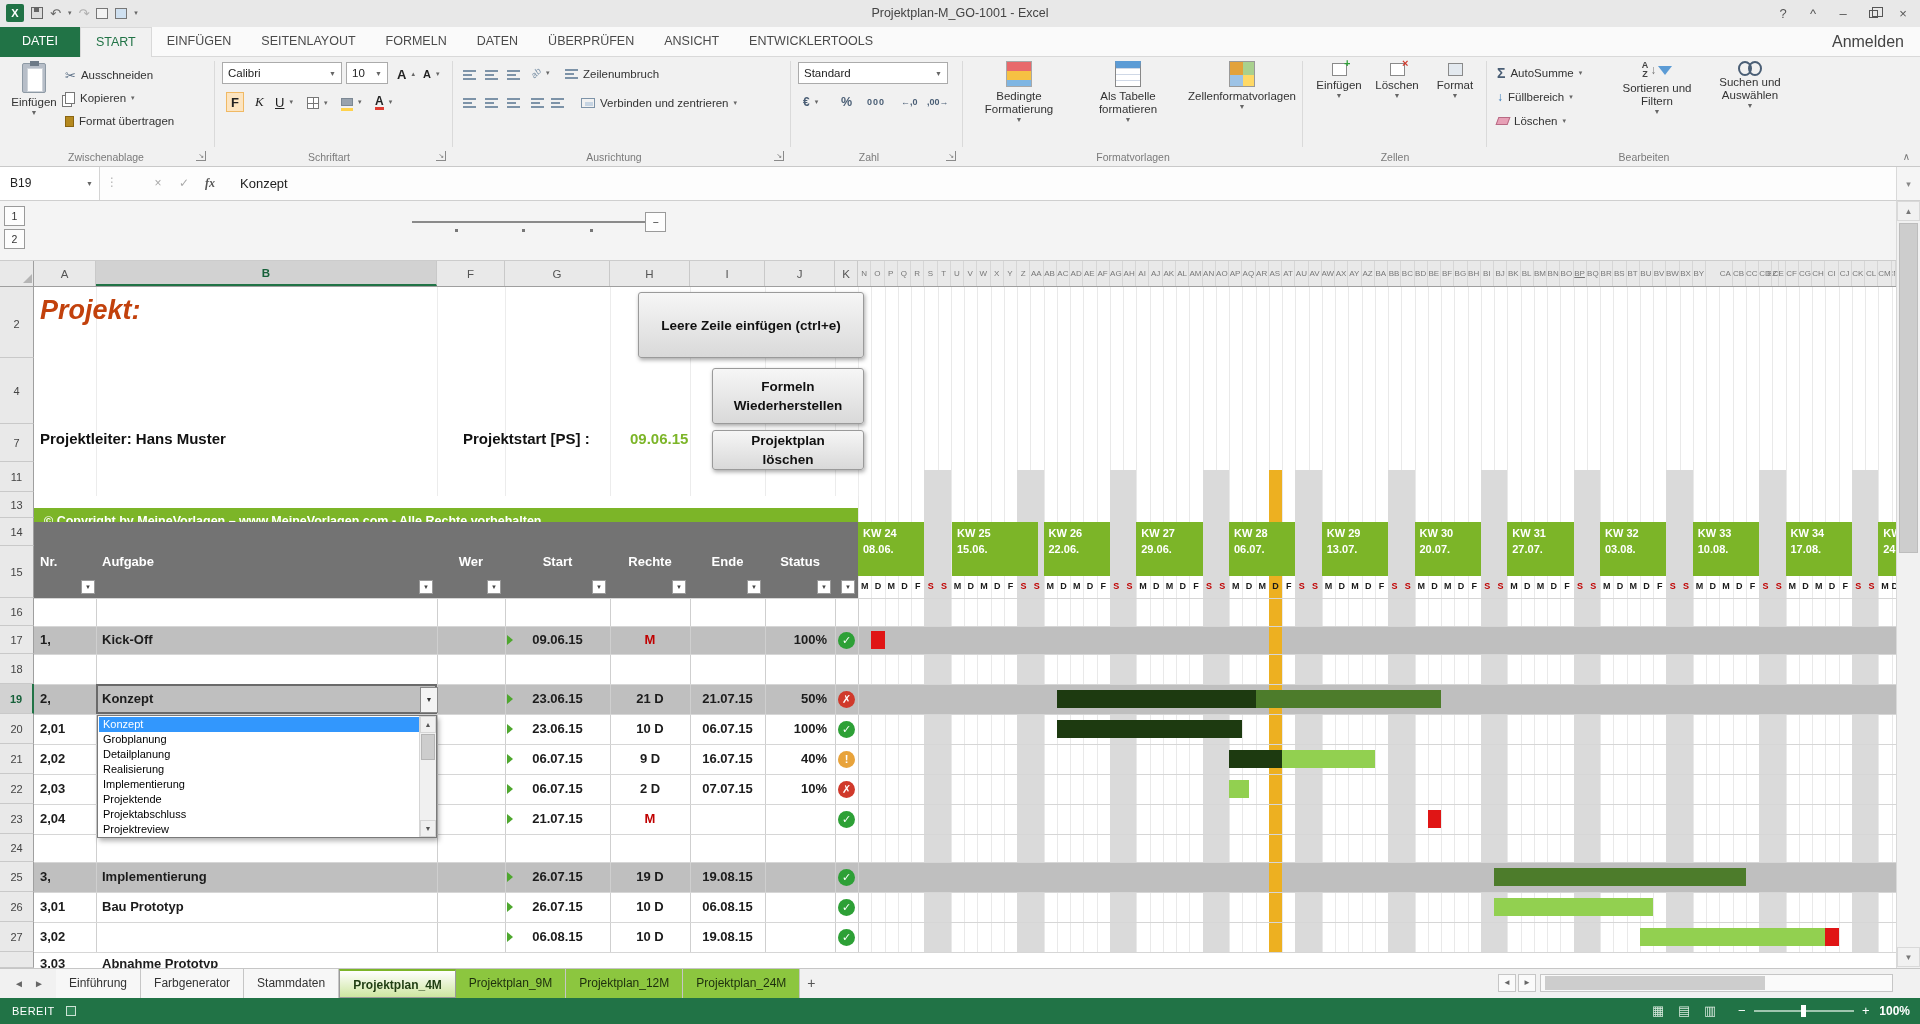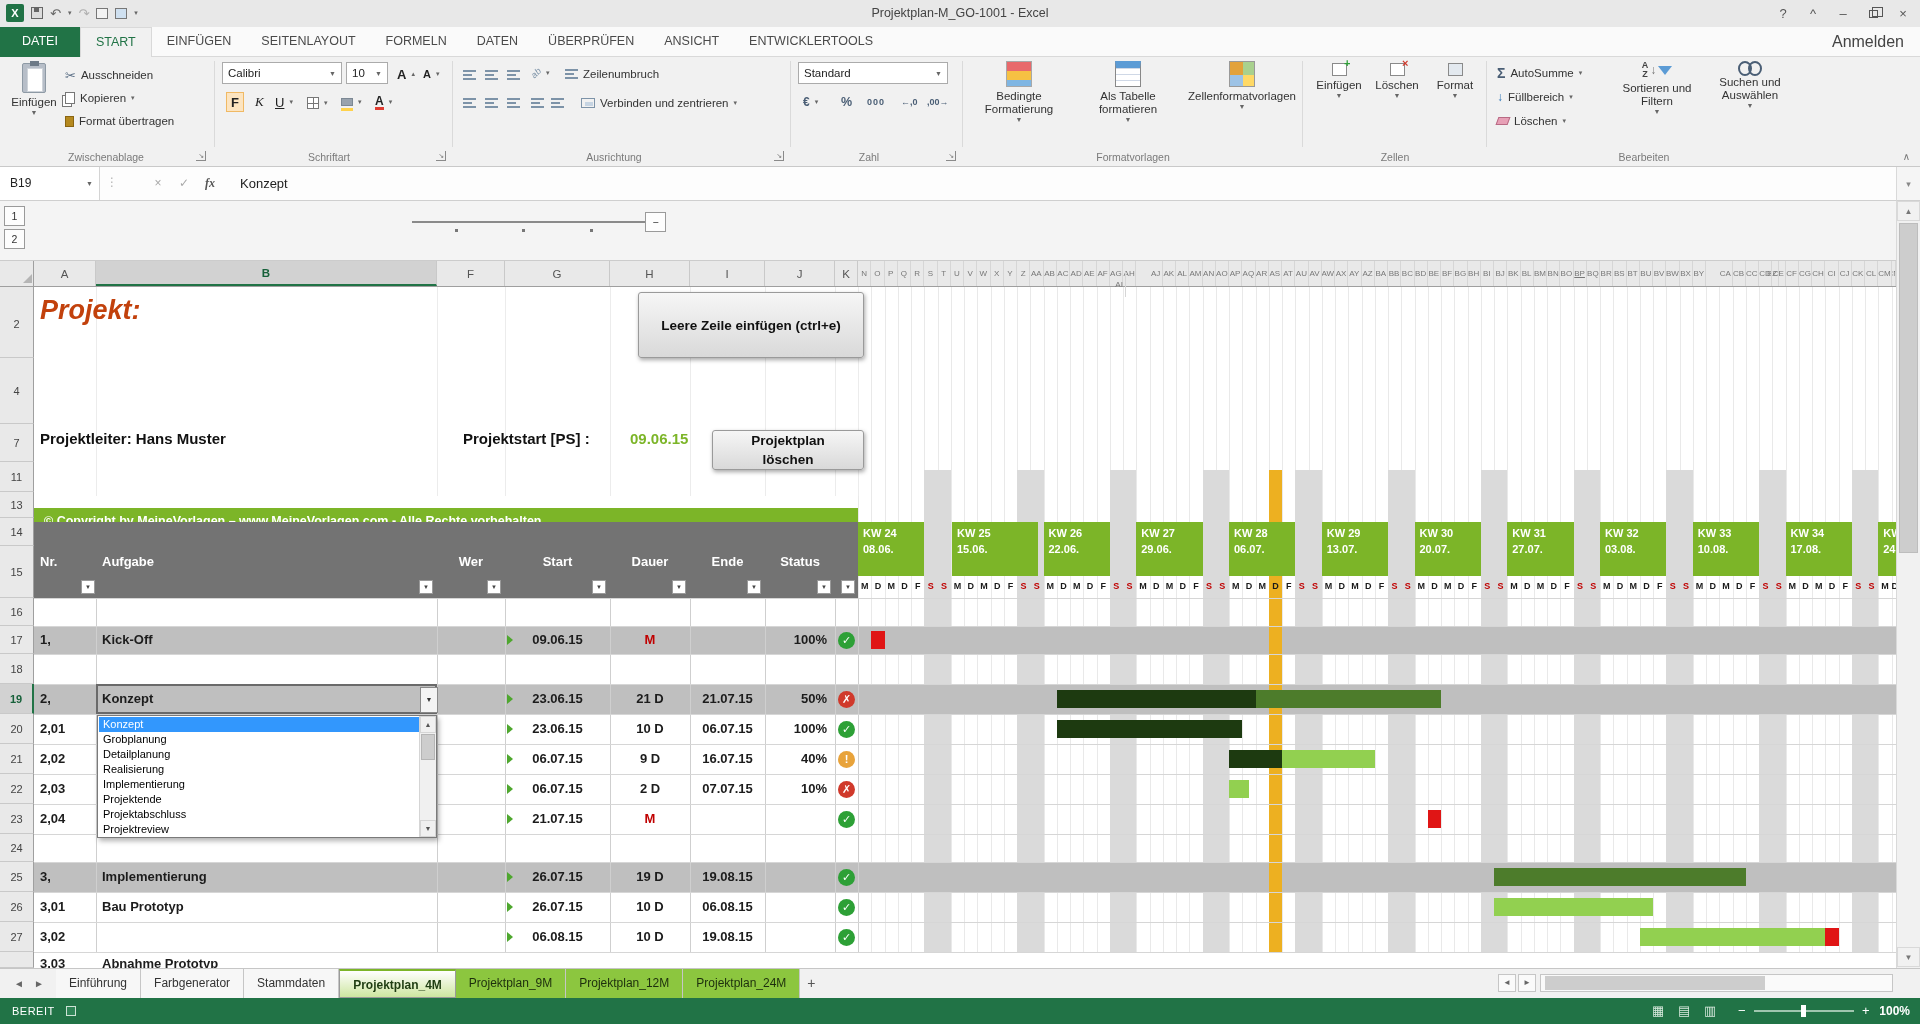--- a/index.html
+++ b/index.html
@@ -419,28 +419,29 @@
     <div class="fb-btn fb-fx" style="left:198px">fx</div>
     <div id="fcontent">Konzept</div>
   </div>
   <div id="fexpand">▾</div>
 
   <div id="cell-projekt" style="color: #c2410c; font-style: italic;">Projekt:</div>
   <div id="cell-leader">Projektleiter: Hans Muster</div>
   <div id="cell-startlabel">Projektstart [PS] :</div>
   <div id="cell-startvalue" style="color: rgb(124, 181, 40);">09.06.15</div>
   <div class="macrobtn" style="left:638px;top:292px;width:226px;height:66px">Leere Zeile einfügen (ctrl+e)</div>
+  <div class="macrobtn" style="left:712px;top:368px;width:152px;height:56px">Formeln Wiederherstellen</div>
   <div class="macrobtn" style="left:712px;top:430px;width:152px;height:40px">Projektplan löschen</div>
   <div id="banner" style="background: rgb(124, 181, 40); margin-top: 12px;">© Copyright by MeineVorlagen – www.MeineVorlagen.com - Alle Rechte vorbehalten</div>
   <div id="thdr" style="background: #737373;">
     <div class="th" style="left:6px">Nr.</div>
     <div class="th" style="left:68px">Aufgabe</div>
     <div class="th ctr" style="left:403px;width:68px">Wer</div>
     <div class="th ctr" style="left:471px;width:105px">Start</div>
-    <div class="th ctr" style="left:576px;width:80px">Dauer</div>
+    <div class="th ctr" style="left:576px;width:80px">Rechte</div>
     <div class="th ctr" style="left:656px;width:75px">Ende</div>
     <div class="th ctr" style="left:731px;width:70px">Status</div>
   </div>
 
   <div id="tabstrip">
     <span class="tnav" style="left:14px">◄</span>
     <span class="tnav" style="left:34px">►</span>
     <div id="sheettabs">
         <div class="sheettab plain">Einführung</div>
         <div class="sheettab plain">Farbgenerator</div>
@@ -510,21 +511,21 @@
       <div class="collet tinylet" style="left: 1003.75px; width: 13.25px;">Y</div>
       <div class="collet tinylet" style="left: 1017px; width: 13.25px;">Z</div>
       <div class="collet tinylet" style="left: 1030.25px; width: 13.25px;">AA</div>
       <div class="collet tinylet" style="left: 1043.5px; width: 13.25px;">AB</div>
       <div class="collet tinylet" style="left: 1056.75px; width: 13.25px;">AC</div>
       <div class="collet tinylet" style="left: 1070px; width: 13.25px;">AD</div>
       <div class="collet tinylet" style="left: 1083.25px; width: 13.25px;">AE</div>
       <div class="collet tinylet" style="left: 1096.5px; width: 13.25px;">AF</div>
       <div class="collet tinylet" style="left: 1109.75px; width: 13.25px;">AG</div>
       <div class="collet tinylet" style="left: 1123px; width: 13.25px;">AH</div>
-      <div class="collet tinylet" style="left: 1113px; width: 13.25px; margin-top: 11px;">AI</div>
+      <div class="collet tinylet" style="left: 1136px; width: 13.25px;">AI</div>
       <div class="collet tinylet" style="left: 1149.5px; width: 13.25px;">AJ</div>
       <div class="collet tinylet" style="left: 1162.75px; width: 13.25px;">AK</div>
       <div class="collet tinylet" style="left: 1176px; width: 13.25px;">AL</div>
       <div class="collet tinylet" style="left: 1189.25px; width: 13.25px;">AM</div>
       <div class="collet tinylet" style="left: 1202.5px; width: 13.25px;">AN</div>
       <div class="collet tinylet" style="left: 1215.75px; width: 13.25px;">AO</div>
       <div class="collet tinylet" style="left: 1229px; width: 13.25px;">AP</div>
       <div class="collet tinylet" style="left: 1242.25px; width: 13.25px;">AQ</div>
       <div class="collet tinylet" style="left: 1255.5px; width: 13.25px;">AR</div>
       <div class="collet tinylet" style="left: 1268.75px; width: 13.25px;">AS</div>

